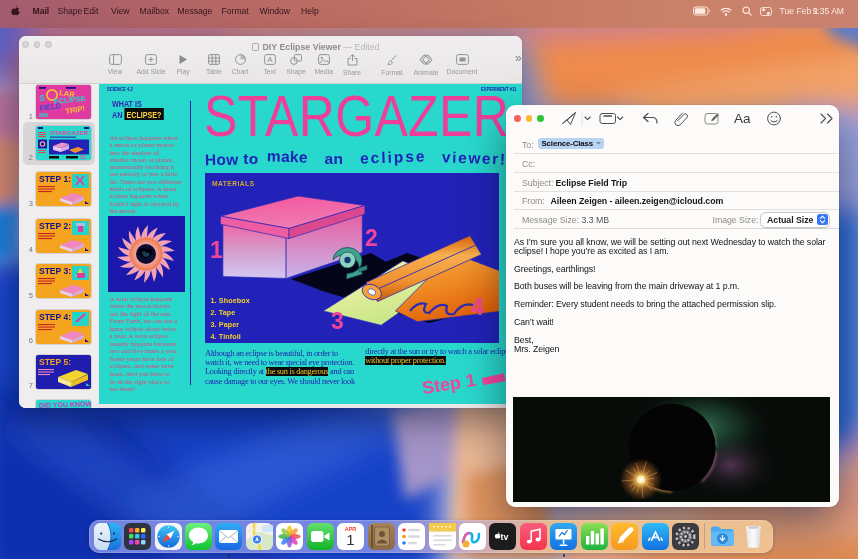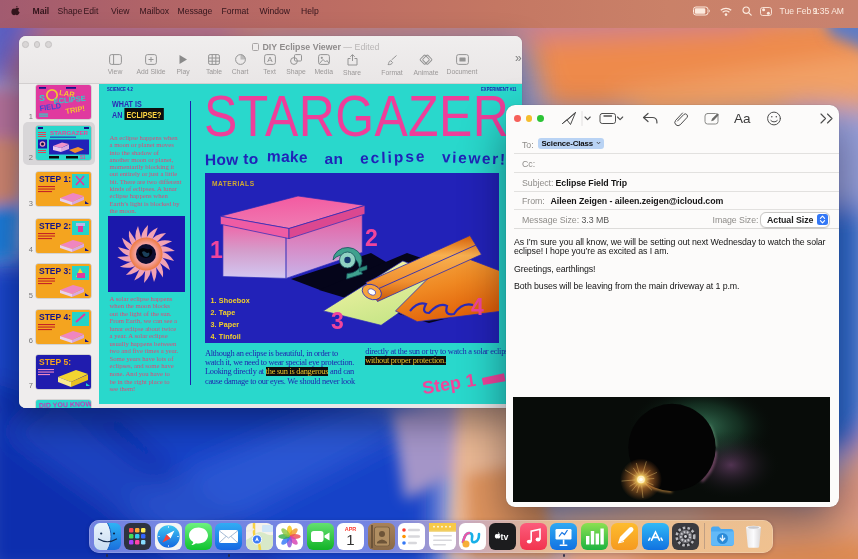--- a/index.html
+++ b/index.html
@@ -521,20 +521,23 @@
               <path d="M3.4 4.4 L5.5 2.2 L7.6 4.4 M3.4 6.6 L5.5 8.8 L7.6 6.6" stroke="#fff" stroke-width="1.1" fill="none" stroke-linecap="round" stroke-linejoin="round"></path>
             </svg>
         </span>
       </span>
     </div>
 
     <div style="position:absolute;left:8px;top:132.5px;width:316px;font-size:8.8px;line-height:9.45px;color:#141414;letter-spacing:-0.1px">
       <div style="margin-bottom:8.3px">As I’m sure you all know, we will be setting out next Wednesday to watch the solar eclipse! I hope you’re as excited as I am.</div>
       <div style="margin-bottom:8.3px">Greetings, earthlings!</div>
       <div style="margin-bottom:8.3px">Both buses will be leaving from the main driveway at 1 p.m.</div>
+      <div style="margin-bottom:8.3px">Reminder: Every student needs to bring the attached permission slip.</div>
+      <div style="margin-bottom:8.3px">Can’t wait!</div>
+      <div>Best,<br>Mrs. Zeigen</div>
     </div>
 
     <svg width="317" height="105" viewBox="0 0 317 105" style="position:absolute;left:7px;top:291.5px">
       <defs>
         <radialGradient id="glowg" cx="50%" cy="50%">
             <stop offset="0%" stop-color="#5ec493" stop-opacity="0.55"></stop>
             <stop offset="55%" stop-color="#2e7a55" stop-opacity="0.3"></stop>
             <stop offset="100%" stop-color="#0a1410" stop-opacity="0"></stop>
           </radialGradient>
         <radialGradient id="glowp" cx="50%" cy="50%">

